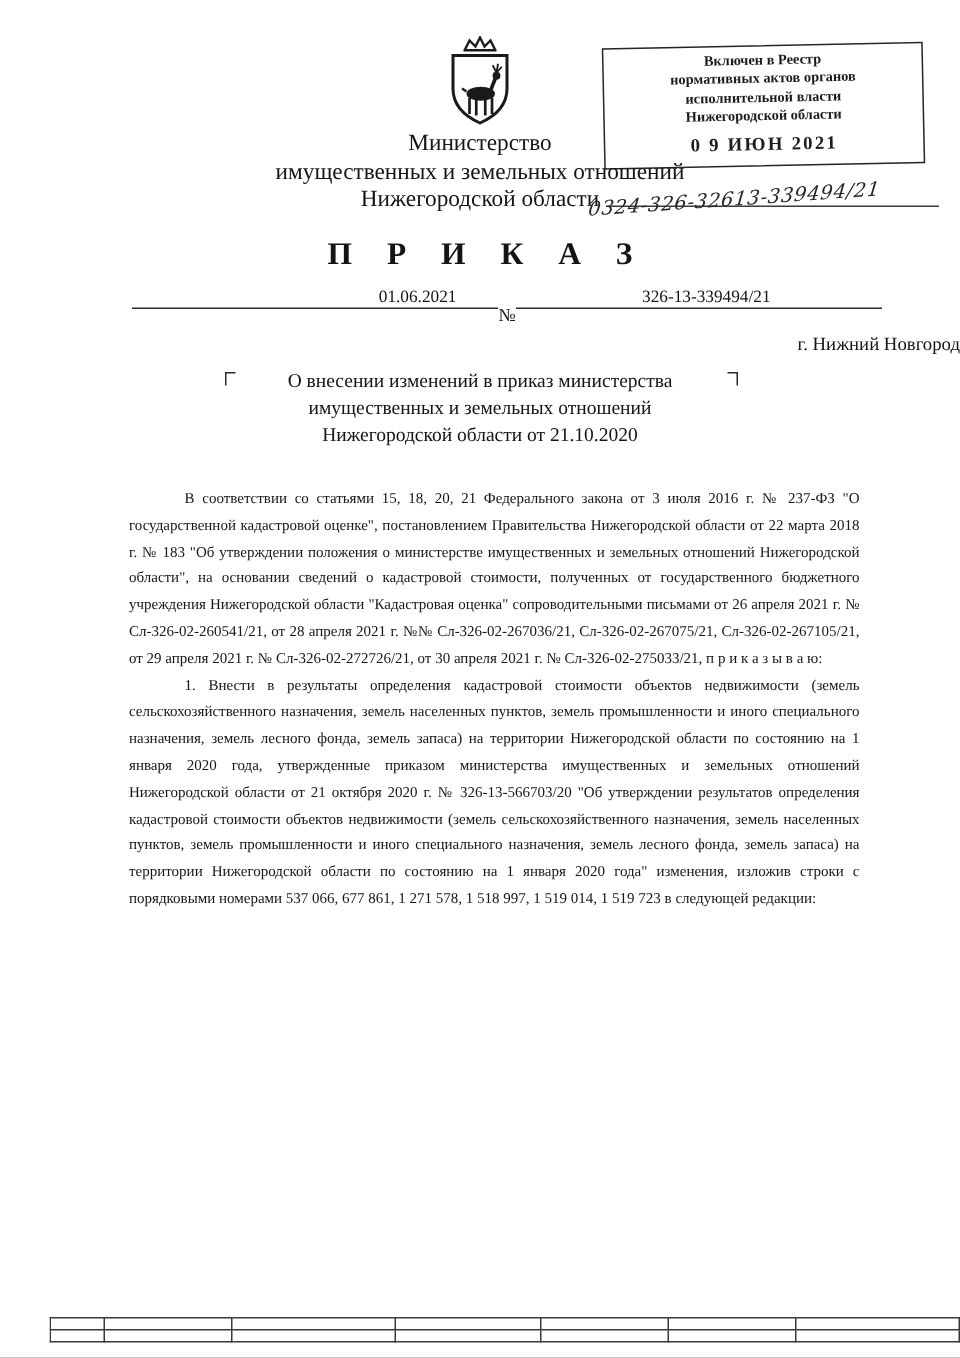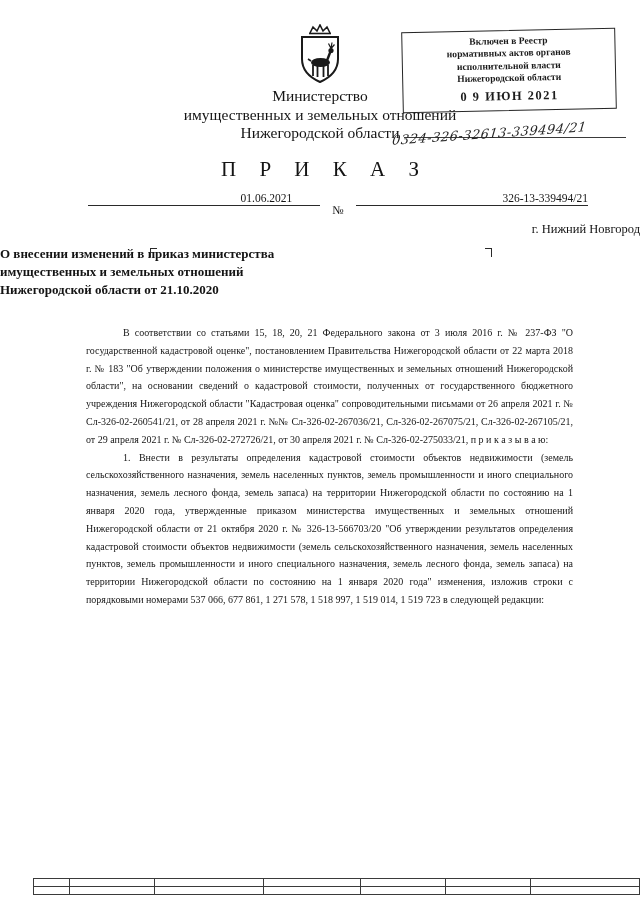--- a/index.html
+++ b/index.html
@@ -20,32 +20,32 @@
   .stamp-date{margin-top:3px;font-size:12.5px;letter-spacing:1.5px;font-weight:700}
   .reg-underline{position:absolute;left:404px;top:120px;width:222px;height:18px;border-bottom:1px solid #3a3a3a}
   .handwriting{
     position:absolute;left:-12px;bottom:-4px;white-space:nowrap;
     font-style:italic;font-size:13px;color:#262626;letter-spacing:.5px;
     transform:rotate(-4deg) skewX(-10deg);font-family:"DejaVu Serif",serif;
   }
   
   .title{position:absolute;top:87px;left:0;width:100%;text-align:center;font-weight:400;font-size:15.5px;line-height:18.5px}
   
-  .doctype{position:absolute;top:157px;left:0;width:100%;text-align:center;font-weight:400;font-size:21px;letter-spacing:9px;text-indent:9px}
+  .doctype{position:absolute;top:157px;left:0;width:100%;text-align:center;font-weight:700;font-size:21px;letter-spacing:9px;text-indent:9px}
   
-  .numrow{position:absolute;top:191px;left:88px;width:500px;display:flex;align-items:flex-end;gap:12px;font-size:11.5px}
+  .numrow{position:absolute;top:191px;left:88px;width:500px;display:flex;align-items:flex-end;font-size:11.5px}
   .numcell{flex:1}
   .numcell .numtext{display:block}
   .cell-date .numtext{text-align:right;padding-right:28px}
-  .cell-num .numtext{text-align:right;padding-left:10px}
+  .cell-num .numtext{text-align:center;padding-left:10px}
   .uline{border-bottom:1px solid #2a2a2a;margin-top:1px}
   .numsign{position:relative;top:12px;font-size:12px}
   .city{position:absolute;top:222px;left:0;width:100%;text-align:right;font-size:12.5px}
   
-  .subject{position:absolute;top:245px;left:0;width:100%;text-align:left;font-weight:700;font-size:13px;line-height:18px}
+  .subject{position:absolute;top:245px;left:0;width:100%;text-align:center;font-weight:400;font-size:13px;line-height:18px}
   .corner{position:absolute;width:7px;height:9px;border-top:1.4px solid #2a2a2a}
   .corner-left{left:150px;top:3px;border-left:1.4px solid #2a2a2a}
   .corner-right{right:148px;top:3px;border-right:1.4px solid #2a2a2a}
   
   .bodytext{position:absolute;top:324px;left:86px;width:487px;font-size:10px;line-height:17.8px;text-align:justify;color:#161616}
   .bodytext p{margin:0;text-indent:37px}
   
   .table-frag{position:absolute;left:33px;right:0;top:878px;height:27px;overflow:hidden}
   .table-frag table{width:100%;border-collapse:collapse}
   .table-frag td{border:1px solid #3a3a3a;height:8px;padding:0}

